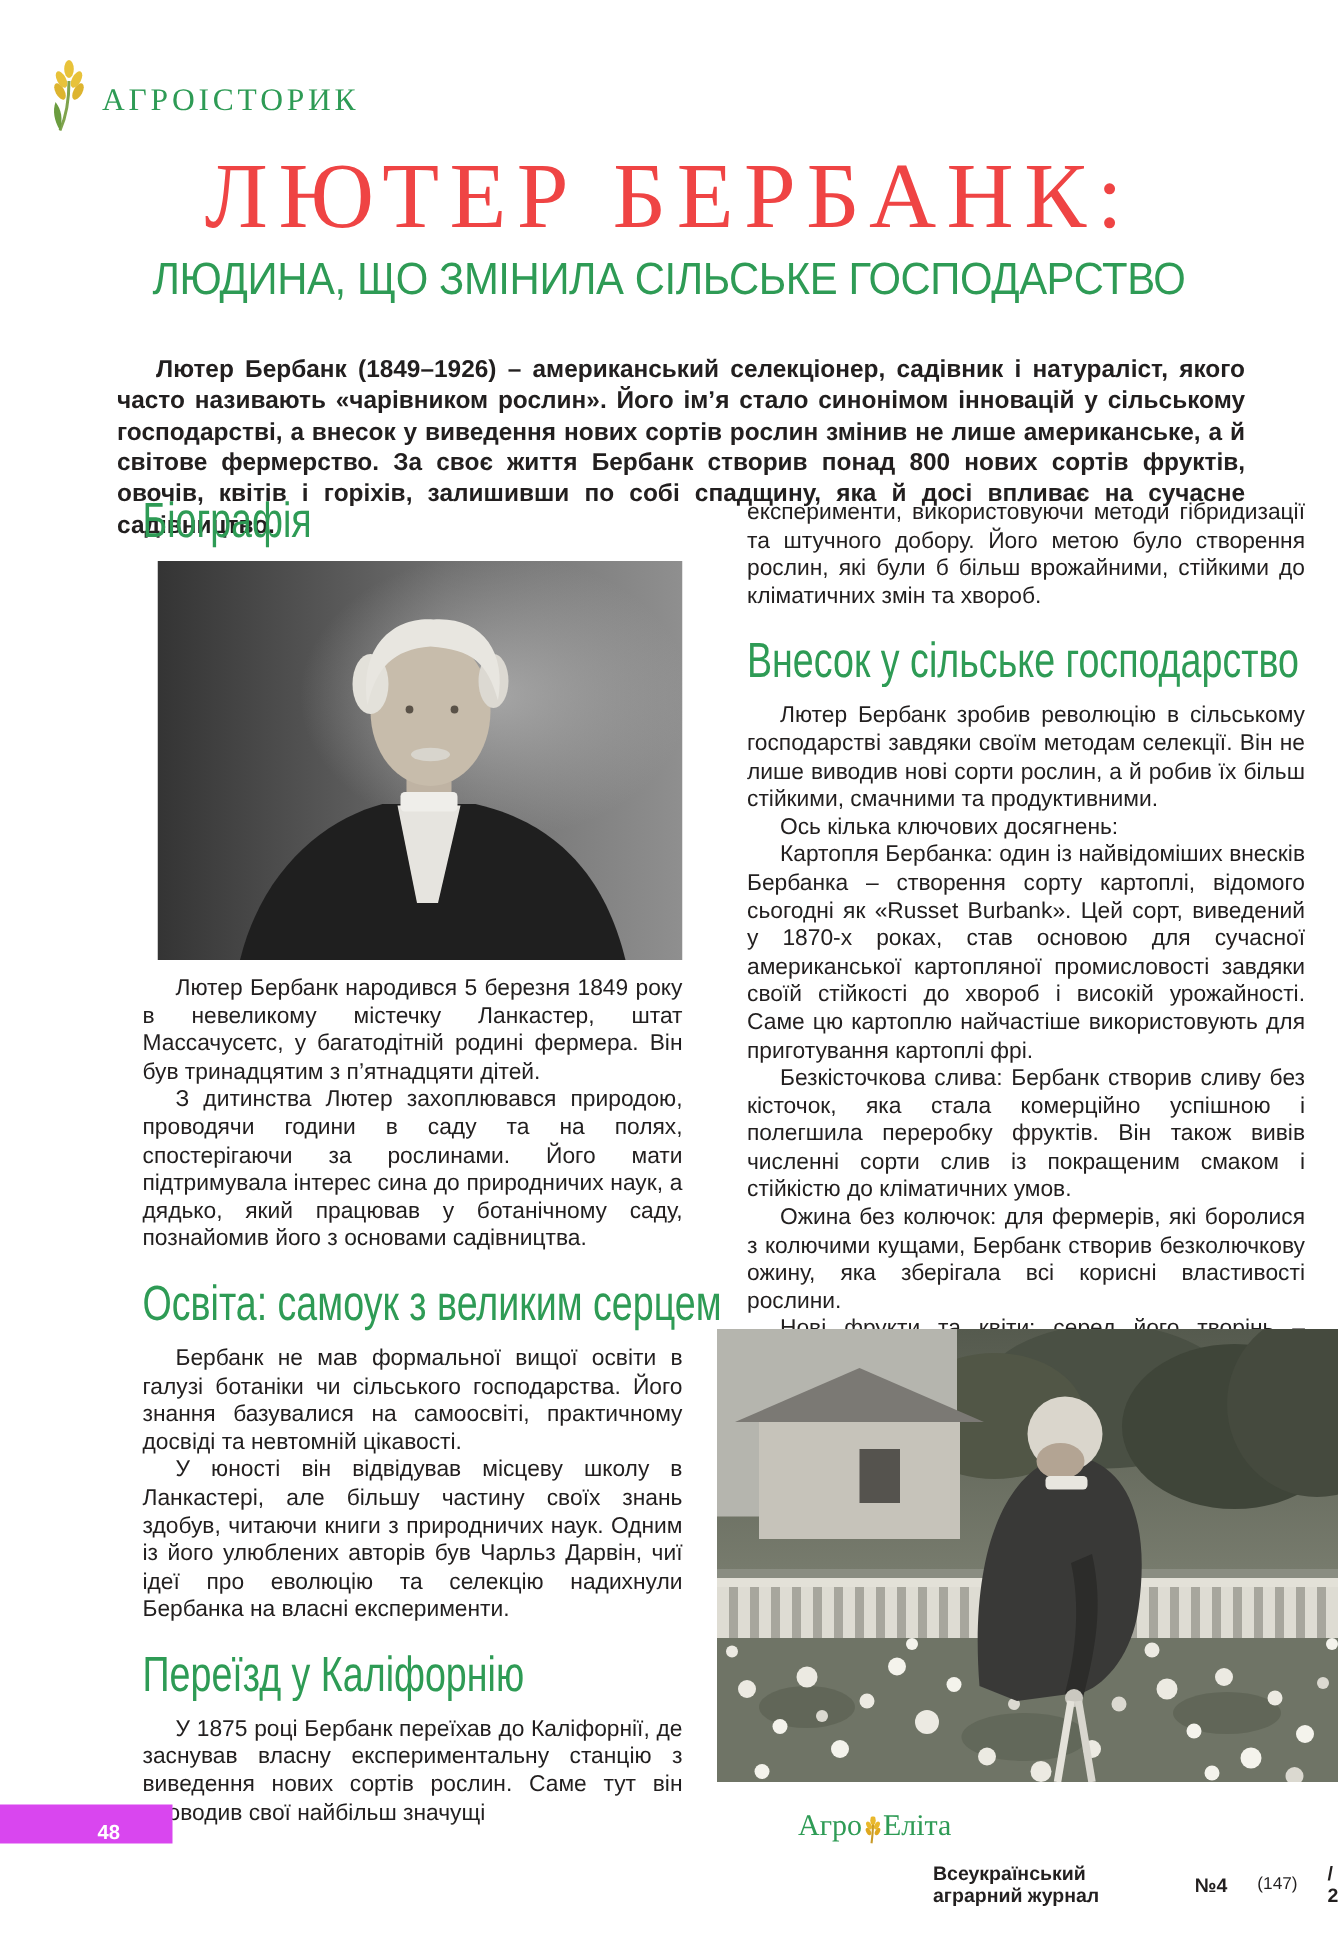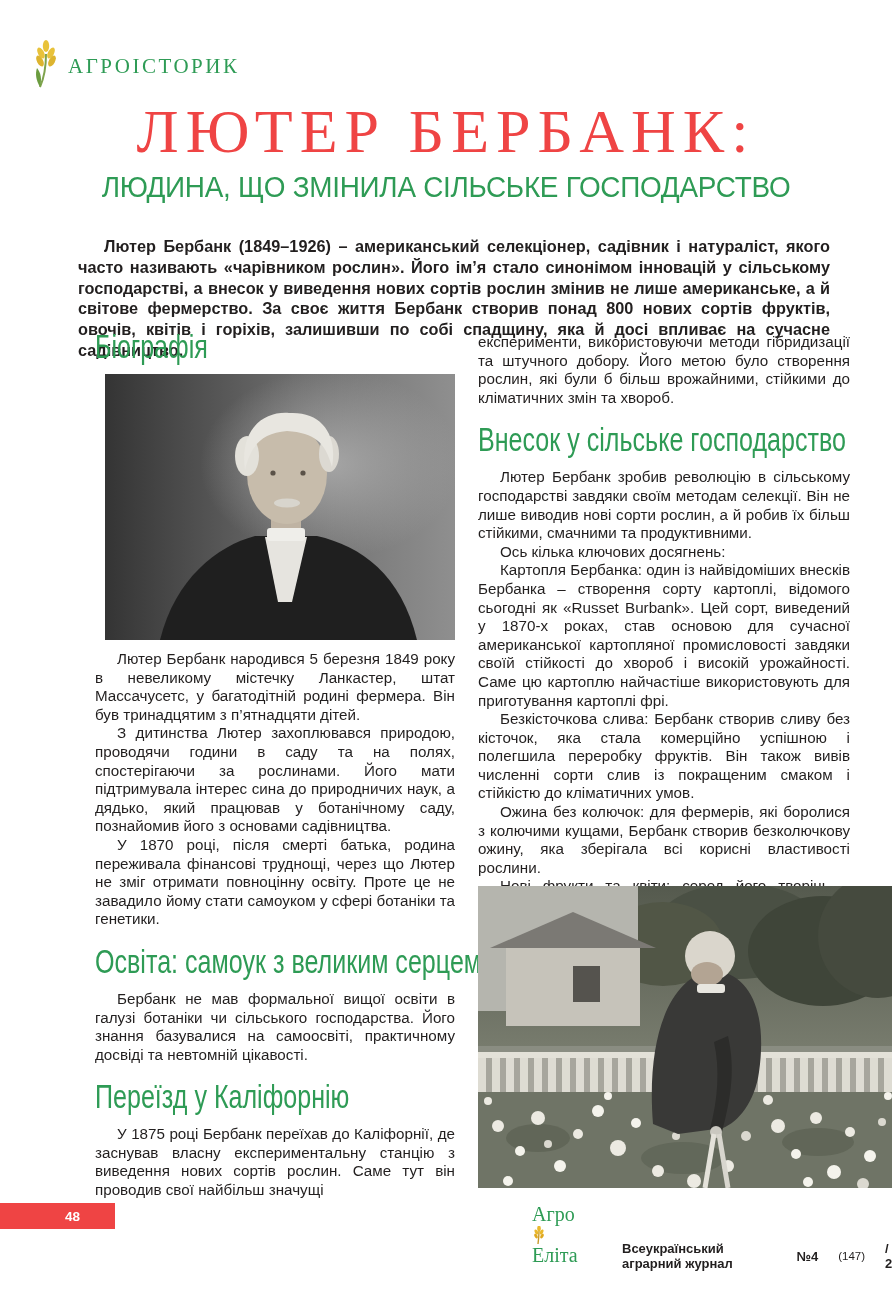--- a/index.html
+++ b/index.html
@@ -17,41 +17,41 @@
          letter-spacing:7px;color:#ef4444;white-space:nowrap;}
   .subtitle{position:absolute;left:0;top:170px;width:892px;text-align:center;
             font-size:30px;color:#2E9B55;letter-spacing:-0.3px;
             transform:scaleX(.93);transform-origin:center top;white-space:nowrap;}
 
   .intro{position:absolute;left:78px;top:220px;width:752px;font-weight:bold;
          font-size:16.3px;line-height:20.7px;text-align:justify;text-indent:26px;}
 
   
   .col-left{position:absolute;left:95px;top:328px;width:360px;}
-  .col-right{position:absolute;left:478px;top:333px;width:372px;}
+  .col-right{position:absolute;left:498px;top:333px;width:372px;}
 
   .h-sec{font-size:33px;color:#2E9B55;font-weight:400;margin:0;
          transform:scaleX(.76);transform-origin:left top;white-space:nowrap;}
   .h-gap-top{margin-top:14px;}
   .h-gap-bot{margin-bottom:9px;}
 
   p.body{margin:0;font-size:15.2px;line-height:18.6px;text-align:justify;}
   .ind{text-indent:22px;}
   .lead{font-weight:normal;}
 
   .photo1{display:block;width:350px;height:266px;margin:8px 0 10px 10px;}
   .photo2{position:absolute;left:478px;top:886px;width:414px;height:302px;}
   .photo1 svg,.photo2 svg{display:block;width:100%;height:100%;}
 
   
-  .footer-box{position:absolute;left:0;top:1203px;width:115px;height:26px;background:#ef4444;
-              color:#fff;font-weight:bold;font-size:13.5px;display:flex;align-items:center;
+  .footer-box{position:absolute;left:0;top:1203px;width:115px;height:26px;background:#d946ef;
+              color:#fff;font-weight:bold;font-size:13.5px;display:flex;align-items:flex-end;
               justify-content:center;padding-left:30px;box-sizing:border-box;}
-  .brand{position:absolute;left:532px;top:1203px;height:26px;display:flex;align-items:flex-start;
-         font-family:"Liberation Serif",serif;font-size:20px;color:#2E9B55;flex-direction:column;}
+  .brand{position:absolute;left:532px;top:1203px;height:26px;display:flex;align-items:flex-end;
+         font-family:"Liberation Serif",serif;font-size:20px;color:#2E9B55;}
   .brand .glyph{margin:0 1px;display:flex;align-items:center;}
   .issue{position:absolute;left:622px;top:1243px;height:26px;display:flex;align-items:center;
          font-size:13px;font-weight:bold;gap:20px;}
   .issue .paren{font-weight:400;font-size:11.5px;}
 </style>
 </head>
 <body>
 
 <div class="page">
 
@@ -102,24 +102,24 @@
         <ellipse cx="224" cy="80" rx="10" ry="18" fill="#DCD9D2"></ellipse>
         <path d="M140 96 C134 54 160 37 184 39 C216 37 233 60 227 93 C220 68 210 59 182 57 C157 59 146 71 140 96 Z" fill="#E8E6E0"></path>
         <circle cx="168" cy="99" r="2.6" fill="#5A5248"></circle>
         <circle cx="198" cy="99" r="2.6" fill="#5A5248"></circle>
         <ellipse cx="182" cy="129" rx="13" ry="4.5" fill="#D8D5CD"></ellipse>
       </svg>
     </div>
 
     <p class="body ind">Лютер Бербанк народився 5 березня 1849 року в невеликому містечку Ланкастер, штат Массачусетс, у багатодітній родині фермера. Він був тринадцятим з п’ятнадцяти дітей.</p>
     <p class="body ind">З дитинства Лютер захоплювався природою, проводячи години в саду та на полях, спостерігаючи за рослинами. Його мати підтримувала інтерес сина до природничих наук, а дядько, який працював у ботанічному саду, познайомив його з основами садівництва.</p>
-    <p class="body ind">У 1870 році, після смерті батька, родина переживала фінансові труднощі, через що Лютер не зміг отримати повноцінну освіту. Проте це не завадило йому стати самоуком у сфері ботаніки та генетики.</p>
 
     <h3 class="h-sec h-gap-top h-gap-bot">Освіта: самоук з великим серцем</h3>
     <p class="body ind">Бербанк не мав формальної вищої освіти в галузі ботаніки чи сільського господарства. Його знання базувалися на самоосвіті, практичному досвіді та невтомній цікавості.</p>
+    <p class="body ind">У юності він відвідував місцеву школу в Ланкастері, але більшу частину своїх знань здобув, читаючи книги з природничих наук. Одним із його улюблених авторів був Чарльз Дарвін, чиї ідеї про еволюцію та селекцію надихнули Бербанка на власні експерименти.</p>
 
     <h3 class="h-sec h-gap-top h-gap-bot">Переїзд у Каліфорнію</h3>
     <p class="body ind">У 1875 році Бербанк переїхав до Каліфорнії, де заснував власну експериментальну станцію з виведення нових сортів рослин. Саме тут він проводив свої найбільш значущі</p>
   </div>
 
   <div class="col-right">
     <p class="body">експерименти, використовуючи методи гібридизації та штучного добору. Його метою було створення рослин, які були б більш врожайними, стійкими до кліматичних змін та хвороб.</p>
 
     <h3 class="h-sec h-gap-top h-gap-bot">Внесок у сільське господарство</h3>
     <p class="body ind">Лютер Бербанк зробив революцію в сільському господарстві завдяки своїм методам селекції. Він не лише виводив нові сорти рослин, а й робив їх більш стійкими, смачними та продуктивними.</p>

